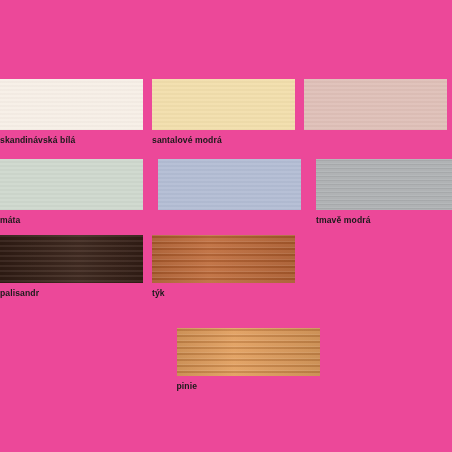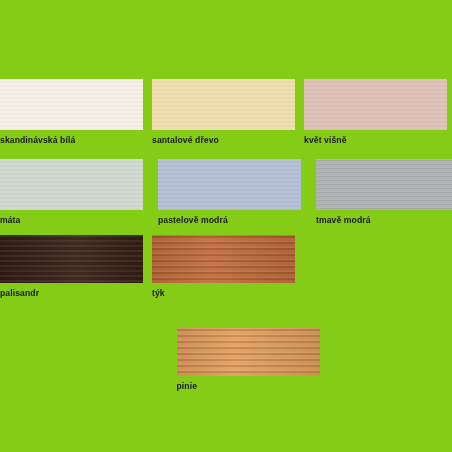--- a/index.html
+++ b/index.html
@@ -11,21 +11,21 @@
     width: 452px;
     height: 452px;
     overflow: hidden;
     font-family: "Liberation Sans", sans-serif;
   }
 
   #swatch-board {
     position: relative;
     width: 452px;
     height: 452px;
-    background: #84cc16;
+    background: #ec4899;
   }
 
   .swatch-row {
     position: absolute;
     left: 0;
     width: 452px;
     display: flex;
     gap: 9px;
     padding: 0 0 0 0;
     box-sizing: border-box;
@@ -147,36 +147,34 @@
 
 <div id="swatch-board">
 
   <div class="swatch-row row-1">
     <div class="swatch-cell">
       <div class="swatch-chip grain-flat" style="background-color: rgb(247, 239, 231);"></div>
       <span class="swatch-label">skandinávská bílá</span>
     </div>
     <div class="swatch-cell">
       <div class="swatch-chip grain-flat" style="background-color: rgb(242, 222, 172);"></div>
-      <span class="swatch-label">santalové dřevo</span>
+      <span class="swatch-label">santalové modrá</span>
     </div>
     <div class="swatch-cell">
       <div class="swatch-chip grain-flat" style="background-color: rgb(223, 192, 184);"></div>
-      <span class="swatch-label">květ višně</span>
     </div>
   </div>
 
   <div class="swatch-row row-2">
     <div class="swatch-cell">
       <div class="swatch-chip grain-flat" style="background-color: rgb(207, 216, 206);"></div>
       <span class="swatch-label">máta</span>
     </div>
     <div class="swatch-cell">
       <div class="swatch-chip grain-flat" style="background-color: rgb(179, 189, 212);"></div>
-      <span class="swatch-label">pastelově modrá</span>
     </div>
     <div class="swatch-cell">
       <div class="swatch-chip grain-fine" style="background-color: rgb(173, 176, 178);"></div>
       <span class="swatch-label">tmavě modrá</span>
     </div>
   </div>
 
   <div class="swatch-row row-3">
     <div class="swatch-cell">
       <div class="swatch-chip grain-dark" style="background-color: rgb(58, 34, 24);"></div>

